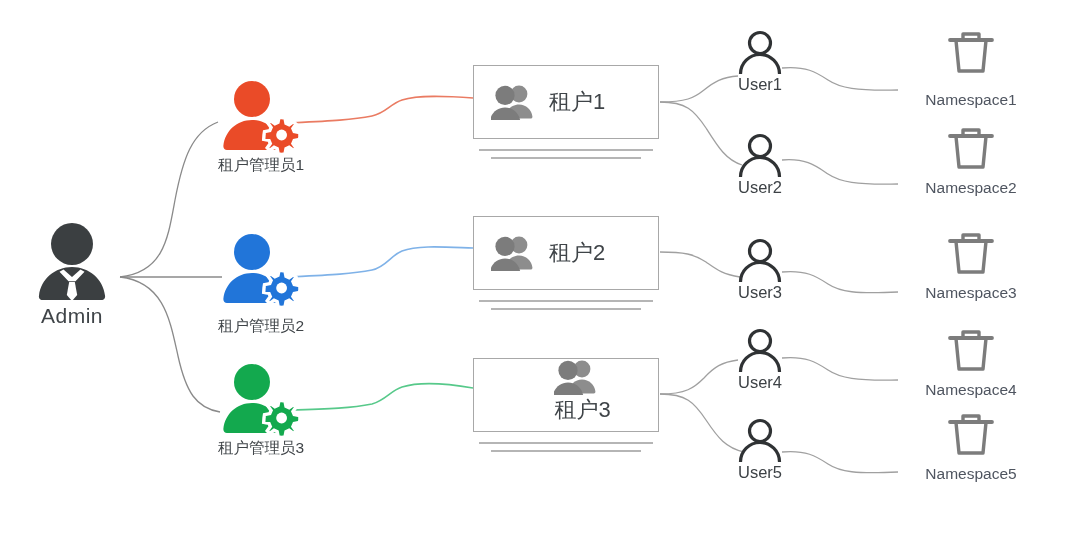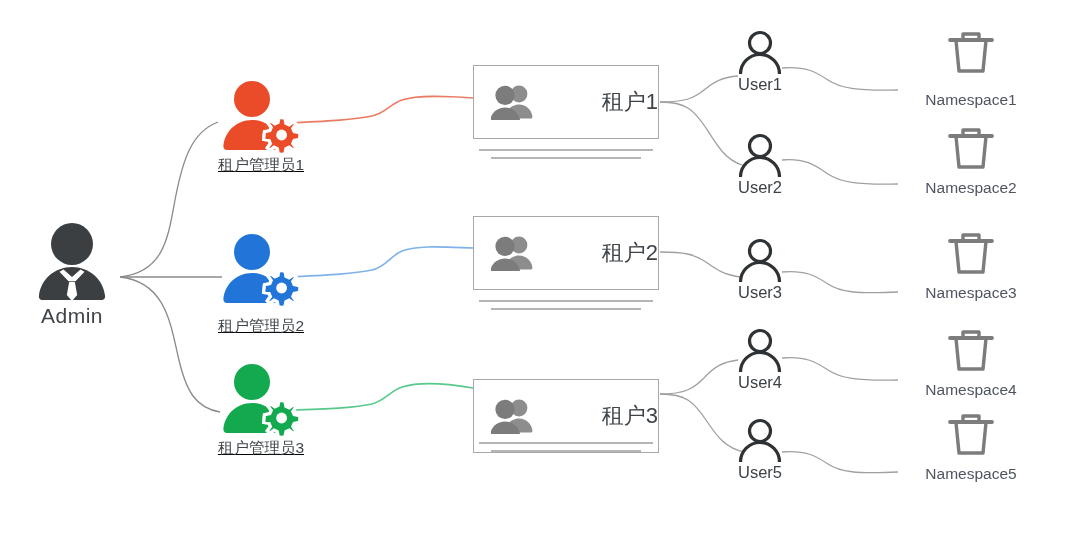--- a/index.html
+++ b/index.html
@@ -40,21 +40,21 @@
   }
   
   #admin-node { left: 16px; top: 222px; width: 112px; }
   #admin-node .node-label {
     font-size: 21px;
     color: #3f4448;
     letter-spacing: 0.5px;
     margin-top: 4px;
   }
   
-  .tadmin-node { width: 150px; text-decoration: underline; }
+  .tadmin-node { width: 150px; }
   .tadmin-node .node-label {
     font-size: 15.5px;
     color: #3f4448;
     margin-top: 3px;
   }
   #tadmin-1 { left: 186px; top: 81px; }
   #tadmin-2 { left: 186px; top: 234px; gap: 8px; }
   #tadmin-3 { left: 186px; top: 364px; }
 
   
@@ -62,31 +62,30 @@
     position: absolute;
     width: 186px;
     height: 74px;
     border: 1.6px solid #a8a8a8;
     background: #ffffff;
     box-sizing: border-box;
     display: flex;
     flex-direction: row;
     align-items: center;
     padding-left: 17px;
-    justify-content: space-between;
   }
   .tenant-box .tenant-title {
     font-size: 22px;
     color: #3f4448;
     margin-left: 16px;
     white-space: nowrap;
   }
   #tenant-box-1 { left: 473px; top: 65px; }
   #tenant-box-2 { left: 473px; top: 216px; }
-  #tenant-box-3 { left: 473px; top: 379px; }
+  #tenant-box-3 { left: 473px; top: 358px; flex-direction: column; }
 
   .stack-lines {
     position: absolute;
     width: 186px;
     height: 16px;
   }
   .stack-lines i {
     display: block;
     position: absolute;
     height: 2px;

